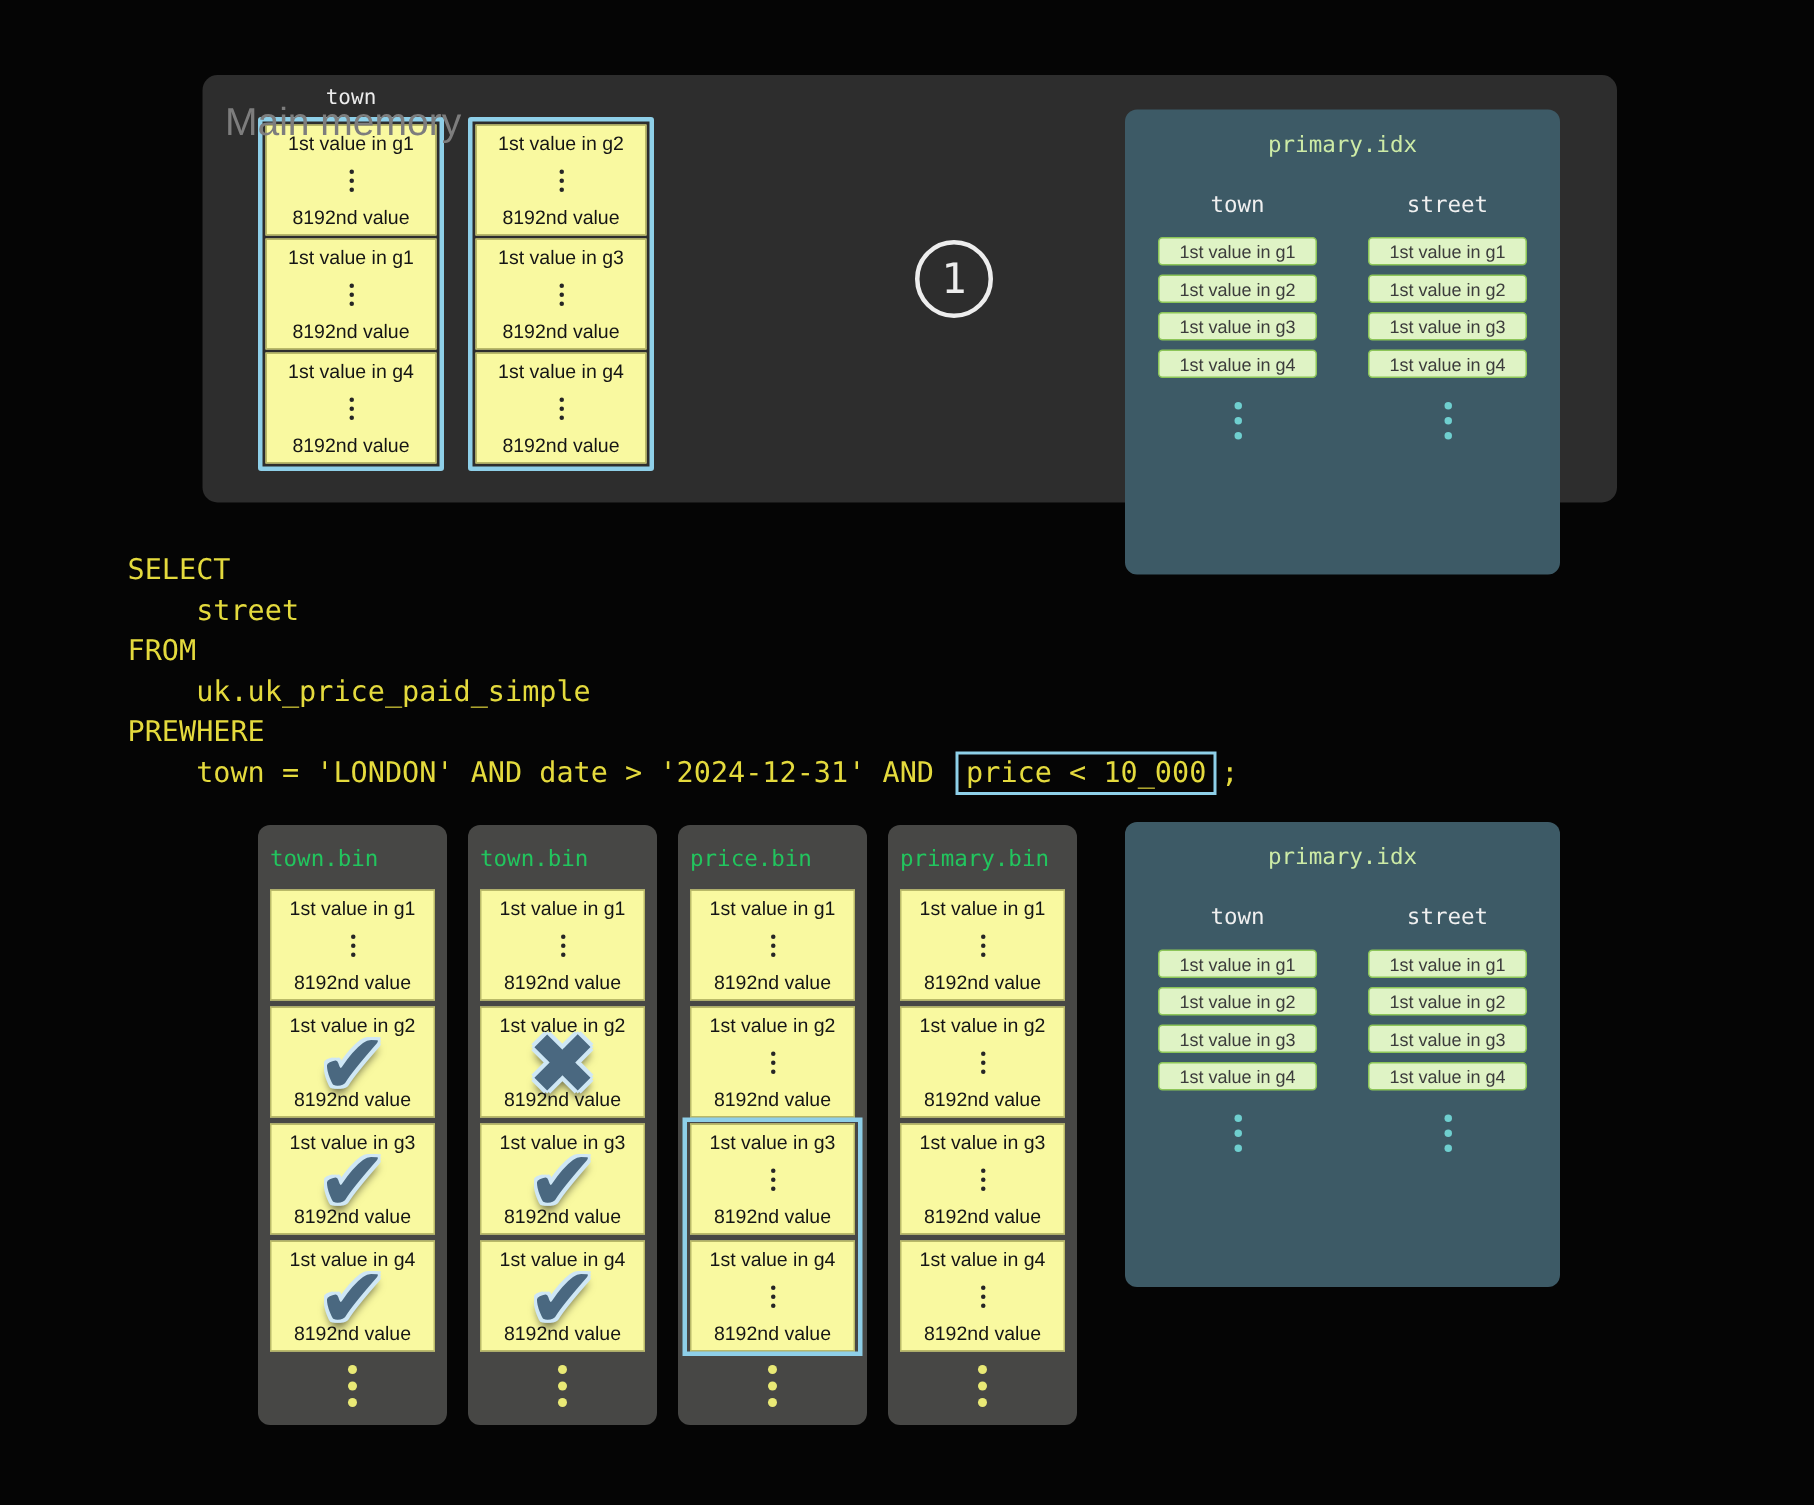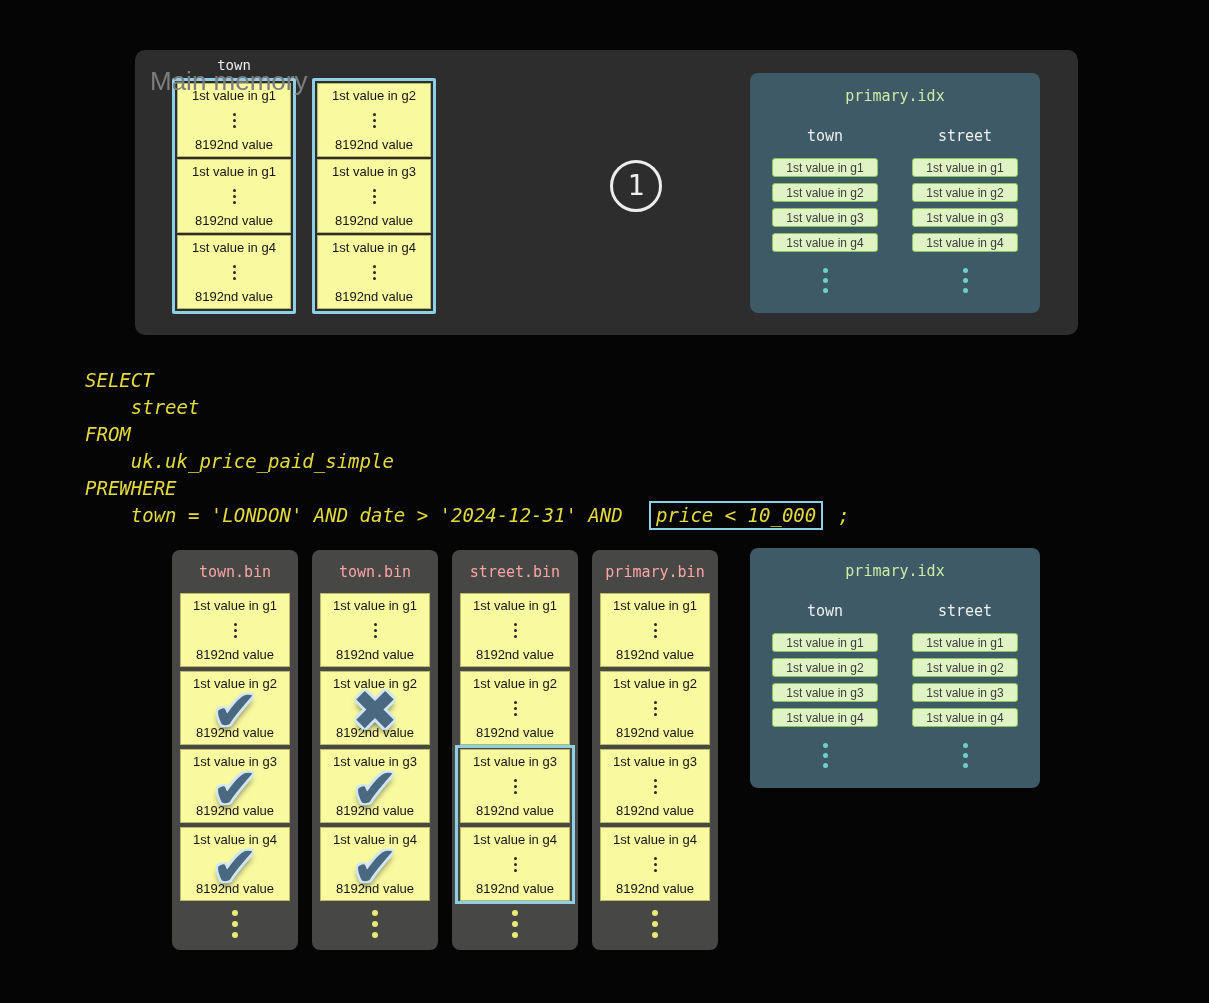--- a/index.html
+++ b/index.html
@@ -36,45 +36,45 @@
   .vdots.yellow { gap:5px; margin-top:9px; }
   .vdots.yellow i { width:6px; height:6px; background:#e9e975; }
 
   .mark { position:absolute; left:50%; top:50%; transform:translate(-50%,-45%);
           font:bold 56px/1 "DejaVu Sans", sans-serif; color:var(--mark-slate,#4a6880); z-index:3;
           text-shadow:-2px -2px 0 #cfe7f5, 2px -2px 0 #cfe7f5, -2px 2px 0 #cfe7f5, 2px 2px 0 #cfe7f5,
                       -2px 0 0 #cfe7f5, 2px 0 0 #cfe7f5, 0 -2px 0 #cfe7f5, 0 2px 0 #cfe7f5,
                       0 5px 6px rgba(0,0,0,.55); }
 
   
-  .pidx { position:absolute; width:290px; height:240px; background:var(--index-panel,#3d5a66);
+  .pidx { position:absolute; width:290px; height:310px; background:var(--index-panel,#3d5a66);
           border-radius:8px; z-index:3; }
   .pidx-top { left:750px; top:73px; }
   .pidx-bottom { left:750px; top:548px; }
   .pidx-title { text-align:center; padding-top:14px; font:15px/1.2 "DejaVu Sans Mono", monospace;
                 color:var(--index-title-green,#cdeba6); }
   .pidx-cols { position:absolute; top:54px; left:0; right:0; display:flex;
                justify-content:space-between; padding:0 22px; }
   .pidx-col { width:106px; display:flex; flex-direction:column; align-items:center; }
   .pidx-header { font:15px/1.2 "DejaVu Sans Mono", monospace; color:#f0f0f0; margin-bottom:13px; }
   .pill { width:106px; height:19px; margin-bottom:6px; background:var(--pill-green,#dff3c5);
           border:1px solid var(--pill-border-green,#8cc558); border-radius:3px; font-size:12px;
           color:#3c3c3c; display:flex; align-items:center; justify-content:center; white-space:nowrap; }
 
   
   .query { position:absolute; left:85px; top:367px; font:19px/27px "DejaVu Sans Mono", monospace;
            color:var(--query-yellow,#e4da3d); white-space:pre; }
-  .qline { height:27px;font-style:italic; }
-  .qbox { border:2px solid var(--accent-blue,#8ecfe8); padding:1px 5px 2px; margin:0 15px; }
+  .qline { height:27px; }
+  .qbox { border:2px solid var(--accent-blue,#8ecfe8); padding:1px 5px 2px; margin:0 3px; }
 
   
   .bins { position:absolute; left:172px; top:550px; display:flex; gap:14px; }
   .bin-panel { position:relative; width:126px; height:400px; background:var(--bin-panel,#474745);
                border-radius:8px; padding:13px 8px 0; }
-  .bin-title { text-align:center; font:15px/1.2 "DejaVu Sans Mono", monospace; color:#fca5a5;
+  .bin-title { font:15px/1.2 "DejaVu Sans Mono", monospace; color:#22c55e;
                margin-bottom:12px; }
   .bin-blocks { display:flex; flex-direction:column; gap:4px; }
   .hl-frame { position:absolute; left:3px; width:120px; border:3px solid var(--accent-blue,#8ecfe8);
               z-index:4; pointer-events:none; }
 </style>
 </head>
 <body>
 
 <div class="stage">
 
@@ -269,21 +269,21 @@
             <span class="mark">✔</span>
           </div>
         </div>
         <span class="vdots yellow">
           <i></i>
           <i></i>
           <i></i>
         </span>
       </div>
       <div class="bin-panel">
-        <div class="bin-title">street.bin</div>
+        <div class="bin-title">price.bin</div>
         <div class="bin-blocks">
           <div class="granule">
             <span class="g-text">1st value in g1</span>
             <span class="vdots dark">
               <i></i>
               <i></i>
               <i></i>
             </span>
             <span class="g-text">8192nd value</span>
           </div>

